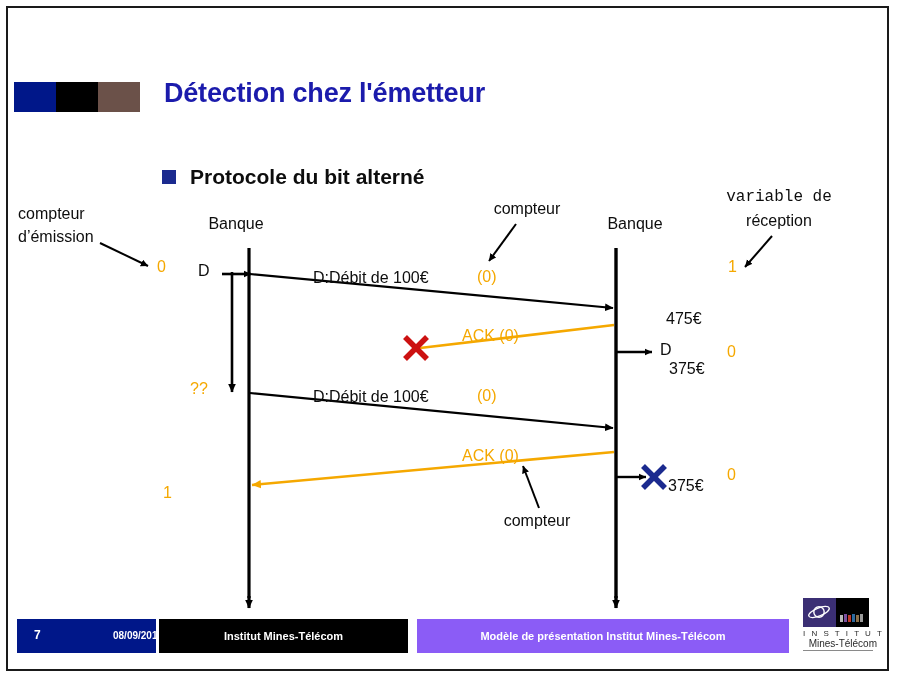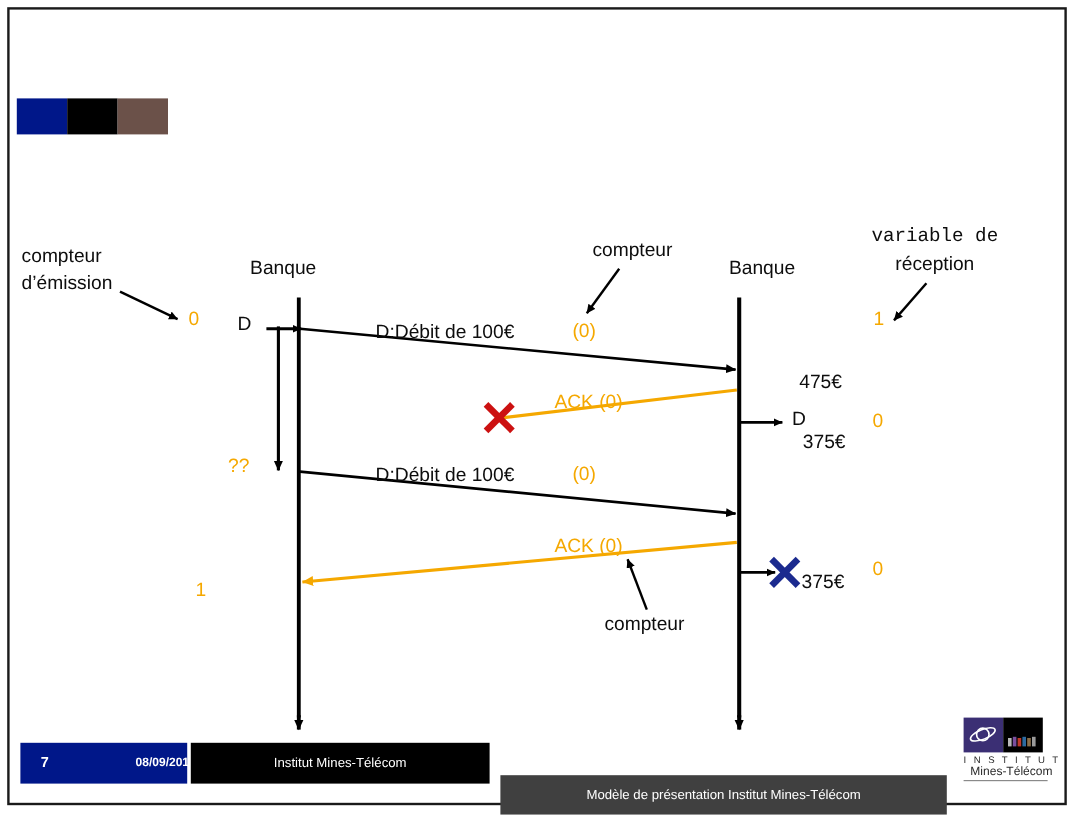--- a/index.html
+++ b/index.html
@@ -126,29 +126,28 @@
     display: flex;
     align-items: center;
     justify-content: center;
   }
   .ft-brown {
     position: absolute;
     left: 417px;
     top: 619px;
     width: 372px;
     height: 34px;
-    background: #404040;
+    background: #8b5cf6;
     display: flex;
     align-items: center;
     justify-content: center;
-    margin-top: 27px;
   }
   .ft-txt {
     font-size: 11px;
-    font-weight: normal;
+    font-weight: bold;
     color: #ffffff;
     white-space: nowrap;
   }
 
   .logo {
     position: absolute;
     left: 803px;
     top: 598px;
     width: 74px;
     height: 57px;
@@ -185,21 +184,26 @@
 <div id="slide">
 
   <div class="frame"></div>
 
   <div class="hdr-blocks">
     <div class="hdr-blk navy"></div>
     <div class="hdr-blk black"></div>
     <div class="hdr-blk brown"></div>
   </div>
 
-
+  <div class="slide-title">Détection chez l'émetteur</div>
+
+  <div class="bullet-row">
+    <div class="bullet-sq"></div>
+    <div class="bullet-text">Protocole du bit alterné</div>
+  </div>
 
   <svg id="diagram" viewBox="0 0 897 679">
     <defs>
       <marker id="ah-black" markerWidth="9" markerHeight="9" refX="8" refY="4.2" orient="auto" markerUnits="userSpaceOnUse">
         <path d="M0,0.4 L8.5,4.2 L0,8 z" fill="#000000"></path>
       </marker>
       <marker id="ah-black-sm" markerWidth="8" markerHeight="8" refX="7.2" refY="3.7" orient="auto" markerUnits="userSpaceOnUse">
         <path d="M0,0.4 L7.4,3.7 L0,7 z" fill="#000000"></path>
       </marker>
       <marker id="ah-orange" markerWidth="10" markerHeight="10" refX="9" refY="4.6" orient="auto" markerUnits="userSpaceOnUse">

